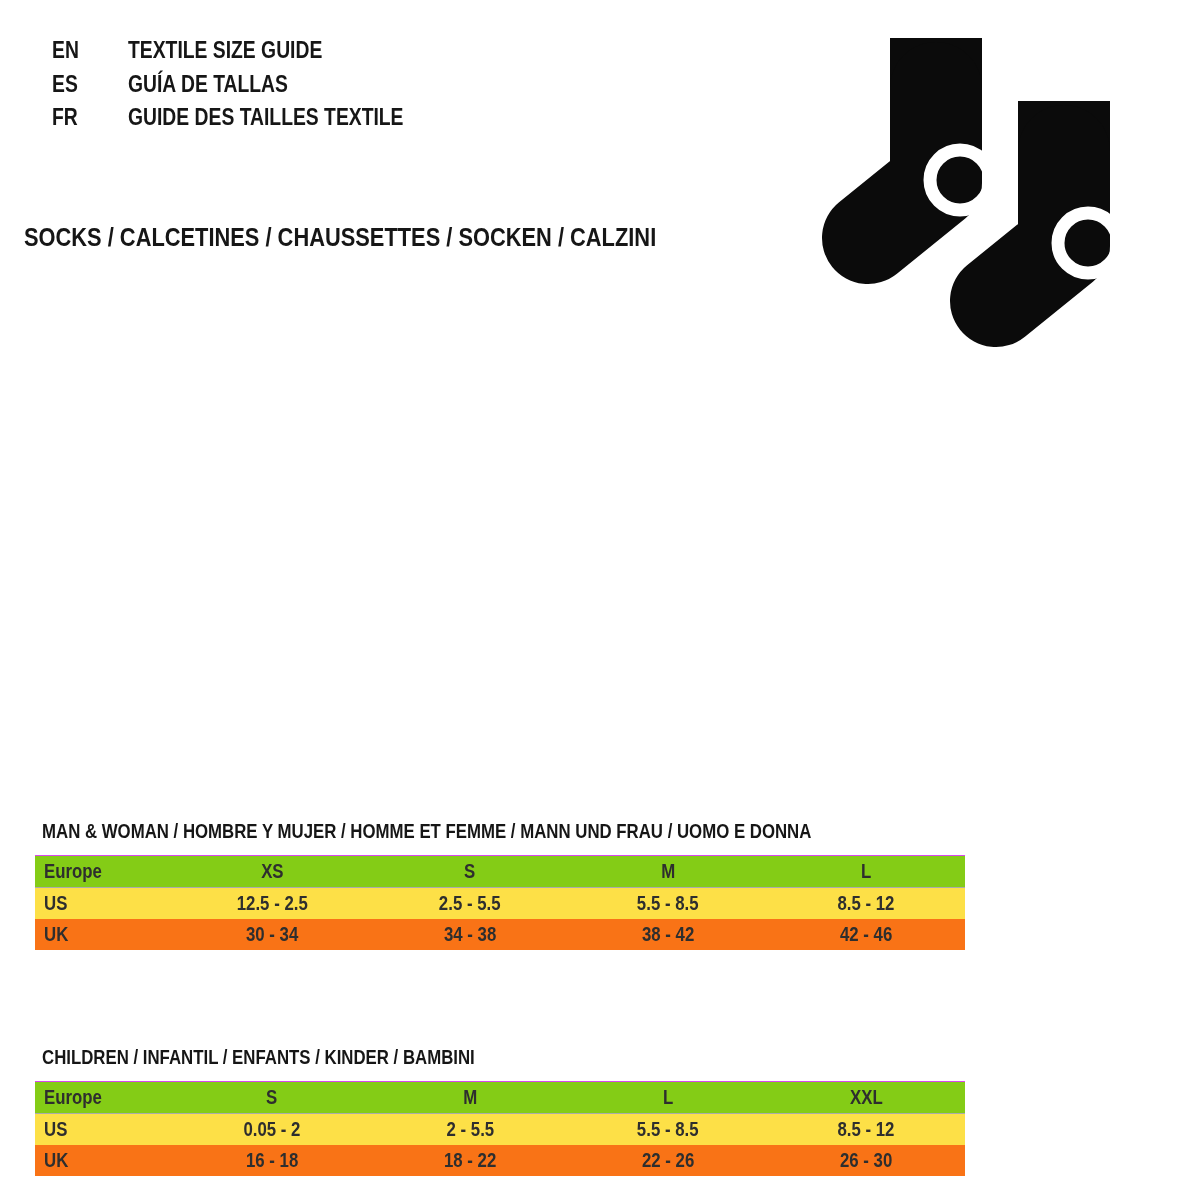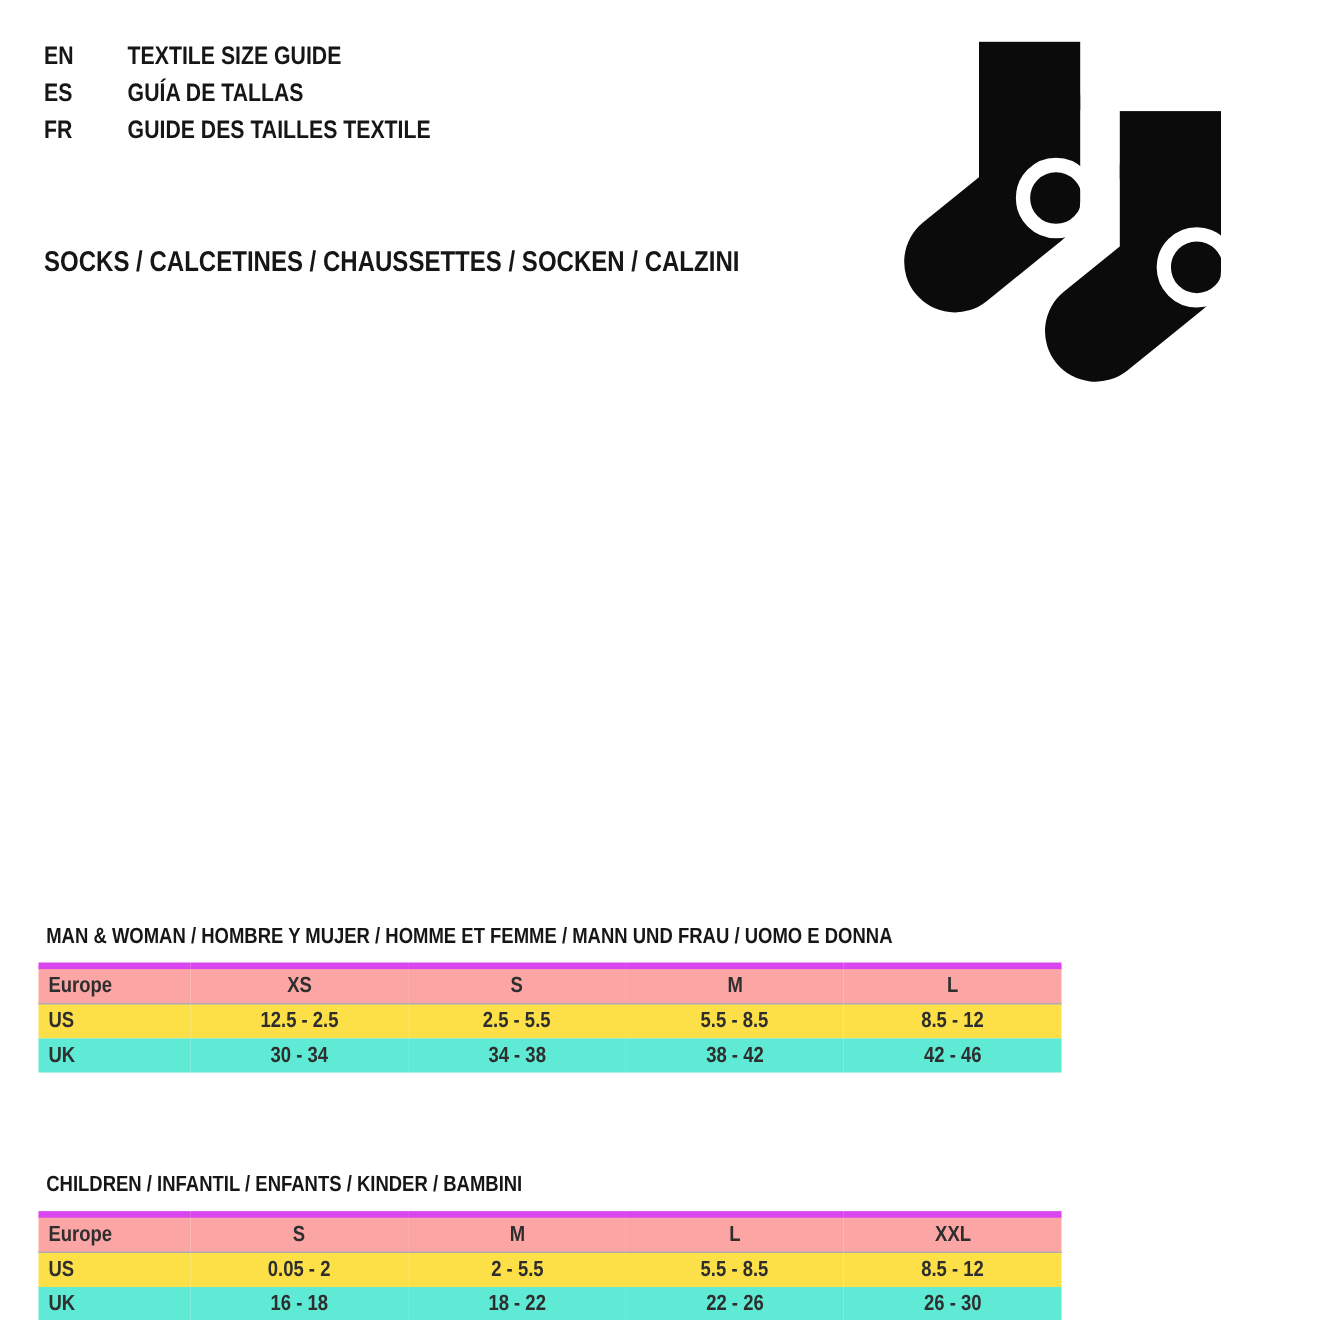--- a/index.html
+++ b/index.html
@@ -26,46 +26,47 @@
     left: 40px;
     top: 34px;
   }
   .lang-row {
     height: 33.5px;
     line-height: 33.5px;
     font-size: 23px;
     font-weight: 700;
     color: #161616;
     display: flex;
+    margin-left: 12px;
   }
   .lang-code { width: 76px; flex: 0 0 76px; }
 
   
   .category-line {
     position: absolute;
-    left: 40px;
+    left: 24px;
     top: 222px;
     font-size: 26px;
     font-weight: 700;
     color: #161616;
     line-height: 30px;
   }
 
   
   .socks-icon {
     position: absolute;
     left: 820px;
     top: 35px;
     width: 292px;
     height: 322px;
     color: #0b0b0b;
   }
 
   
-  .size-section { position: absolute; left: 35px; width: 930px; margin-top: 20px; }
+  .size-section { position: absolute; left: 35px; width: 930px; }
   .tbl-title {
     margin: 0 0 0 7px;
     font-size: 20px;
     font-weight: 700;
     color: #161616;
     line-height: 22px;
   }
   table.size-table {
     border-collapse: collapse;
     table-layout: fixed;
@@ -81,27 +82,27 @@
     font-weight: 700;
     color: #2e2e2e;
     text-align: center;
     vertical-align: middle;
   }
   table.size-table .first {
     text-align: left;
     padding-left: 9px;
   }
   table.size-table thead tr {
-    background: #fca5a5;
-    border-top: 6px solid #d946ef;
+    background: #84cc16;
+    border-top: 1px solid #d946ef;
     border-bottom: 1px solid #ababab;
     text-decoration: underline;
   }
   table.size-table tr.row-plain { background: #fde047; }
-  table.size-table tr.row-alt   { background: #5eead4; }
+  table.size-table tr.row-alt   { background: #f97316; }
 
   .section-man-woman { top: 820px; }
   .section-children  { top: 1046px; }
 </style>
 </head>
 <body>
 
 <div class="canvas">
 
   <header class="lang-block">

